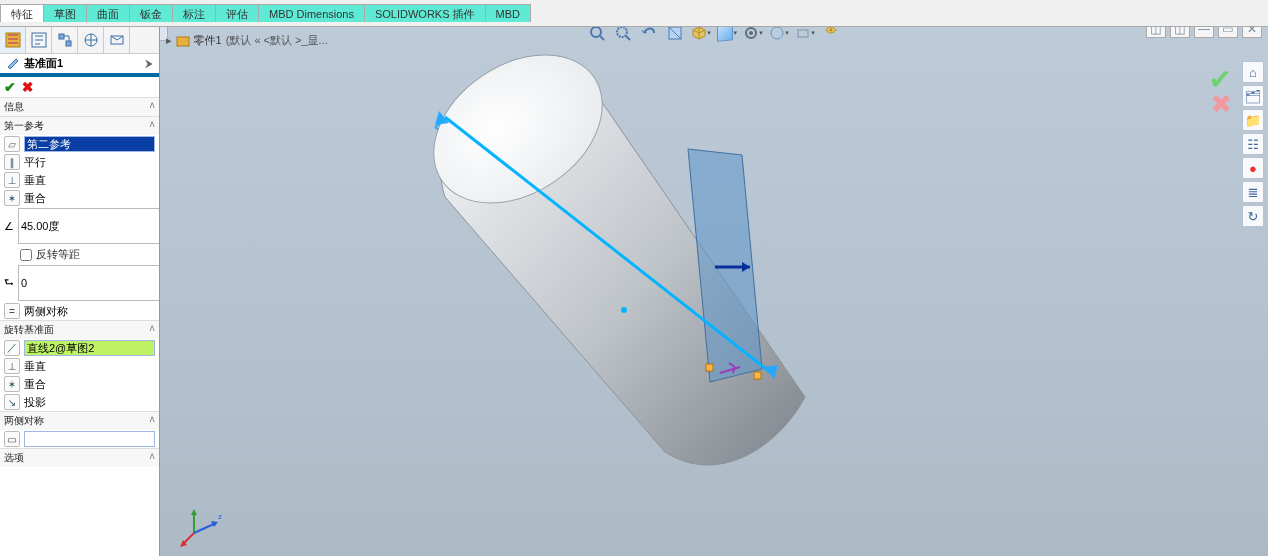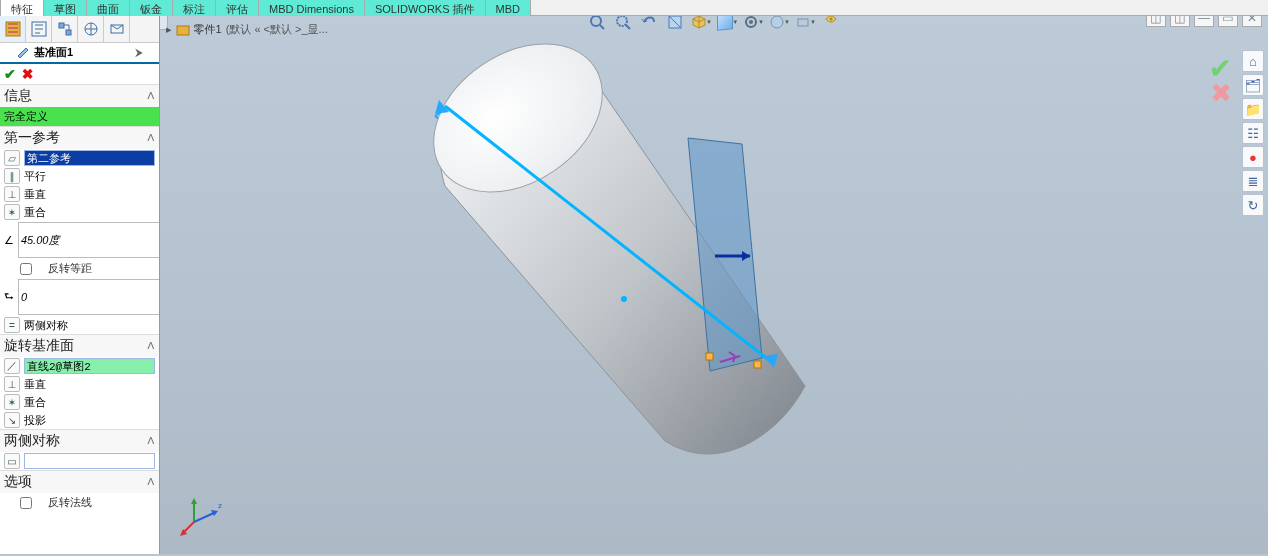--- a/index.html
+++ b/index.html
@@ -1,48 +1,48 @@
 <!DOCTYPE html>
 <html><head>
 <meta charset="utf-8">
 <style>
   * { box-sizing: border-box; margin: 0; padding: 0; font-family: "Microsoft YaHei", Arial, sans-serif; }
   body { width: 1268px; height: 556px; background: #b8c4d0; overflow: hidden; position: relative; font-size: 11px; }
 
   
-  .tabstrip { display: flex; align-items: center; background: #f0f0f0; border-bottom: 1px solid #aaa; height: 16px; }
+  .tabstrip { display: flex; align-items: center; background: #f0f0f0; border-bottom: 1px solid #aaa; height: 27px; }
   .tab { padding: 1px 10px; height: 18px; line-height: 16px; border: 1px solid #aaa; border-bottom: none; background: #5eead4; margin-right: -1px; color: #333; cursor: pointer; }
   .tab.active { background: #fff; }
 
   .app-body { display: flex; height: calc(556px - 18px); }
 
   
   .pm { width: 160px; background: #fff; border-right: 1px solid #999; display: flex; flex-direction: column; overflow: hidden; }
   .pm-tabs { display: flex; border-bottom: 1px solid #ccc; background: #f4f4f4; }
   .pm-tabicon { width: 26px; height: 26px; display: flex; align-items: center; justify-content: center; border-right: 1px solid #ccc; }
   .pm-tabicon.sel { background: #e6f0fb; }
-  .pm-title-row { display: flex; align-items: center; padding: 2px 16px; border-bottom: 2px solid #0369a1; }
+  .pm-title-row { display: flex; align-items: center; padding: 2px 6px; border-bottom: 4px solid #0369a1; }
   .pm-title-row .darrow { margin-left: auto; color: #666; }
   .pm-okcancel { display: flex; gap: 6px; padding: 2px 4px; }
   .chk { color: #1a8a1a; font-weight: bold; font-size: 14px; }
   .xx { color: #d11; font-weight: bold; font-size: 14px; }
 
   .section { border-top: 1px solid #ddd; }
-  .section-hdr { display: flex; align-items: center; padding: 2px 4px; background: #f7f7f7; font-size: 14px; color: #222; }
+  .section-hdr { display: flex; padding: 2px 4px; background: #f7f7f7; font-size: 10px; color: #222; }
   .section-hdr .chev { margin-left: auto; color: #777; }
   .status-ok { background: #49e24e; padding: 2px 4px; font-size: 11px; color: #000; }
 
   .row { display: flex; align-items: center; padding: 1px 4px; gap: 4px; font-size: 11px; }
   .row .ico { width: 16px; height: 16px; display: flex; align-items: center; justify-content: center; border: 1px solid #bbb; background: #fafafa; border-radius: 2px; font-size: 10px; color: #356; }
   .selbox { flex: 1; height: 16px; border: 1px solid #9fb7e3; background: #fff; padding: 0 2px; display: flex; align-items: center; font-size: 11px; overflow: hidden; }
   .selbox.sel { background: #0a3ea4; color: #fff; }
-  .selbox.pink { background: #86efac; font-family: Liberation Mono, monospace; }
+  .selbox.pink { background: #bef264; }
   .numrow { display: flex; align-items: center; padding: 1px 4px; gap: 4px; }
-  .numrow input { flex: 1; height: 24px; border: 1px solid #bbb; padding: 17px 2px; font-size: 11px; font-style: italic; }
-  .checkline { display: flex; align-items: center; gap: 16px; padding: 2px 20px 2px 20px; font-size: 11px; color: #333; }
+  .numrow input { flex: 1; height: 24px; border: 1px solid #bbb; padding: 17px 2px; font-size: 11px; }
+  .checkline { display: flex; align-items: center; gap: 4px; padding: 2px 20px 2px 20px; font-size: 11px; color: #333; }
   .checkline input { width: 12px; height: 12px; }
 
   
   .viewport { flex: 1; position: relative; background: linear-gradient(#bdcbd9 0%, #adbac6 100%); overflow: hidden; }
   .breadcrumb { position: absolute; top: 6px; left: 6px; display: flex; align-items: center; gap: 4px; font-size: 11px; color: #333; }
   .breadcrumb .warr { color: #555; }
 
   
   .view-tb { position: absolute; top: -7px; left: 50%; transform: translateX(-50%); display: flex; align-items: center; gap: 4px; background: rgba(255,255,255,0); padding: 2px 4px; }
   .vt-btn { width: 22px; height: 22px; display: flex; align-items: center; justify-content: center; border: 1px solid transparent; border-radius: 2px; cursor: pointer; font-size: 14px; color: #3a5f8d; }
@@ -131,21 +131,20 @@
     <div class="pm-okcancel">
       <span class="chk">✔</span>
       <span class="xx">✖</span>
     </div>
 
     <div class="section">
       <div class="section-hdr">
         <span>信息</span>
         <span class="chev">˄</span>
       </div>
-      <div class="status-ok">完全定义</div>
     </div>
 
     <div class="section">
       <div class="section-hdr">
         <span>第一参考</span>
         <span class="chev">˄</span>
       </div>
       <div class="row">
         <span class="ico">▱</span>
         <div class="selbox sel">第二参考</div>
@@ -213,24 +212,20 @@
       <div class="row">
         <span class="ico">▭</span>
         <div class="selbox"></div>
       </div>
     </div>
 
     <div class="section">
       <div class="section-hdr">
         <span>选项</span>
         <span class="chev">˄</span>
-      </div>
-      <div class="checkline">
-        <input type="checkbox" style="">
-        <span>反转法线</span>
       </div>
     </div>
   </div>
 
   <div class="viewport">
     <div class="tree-flyout"></div>
 
     <div class="breadcrumb">
       <span class="warr">▸</span>
       <span>

